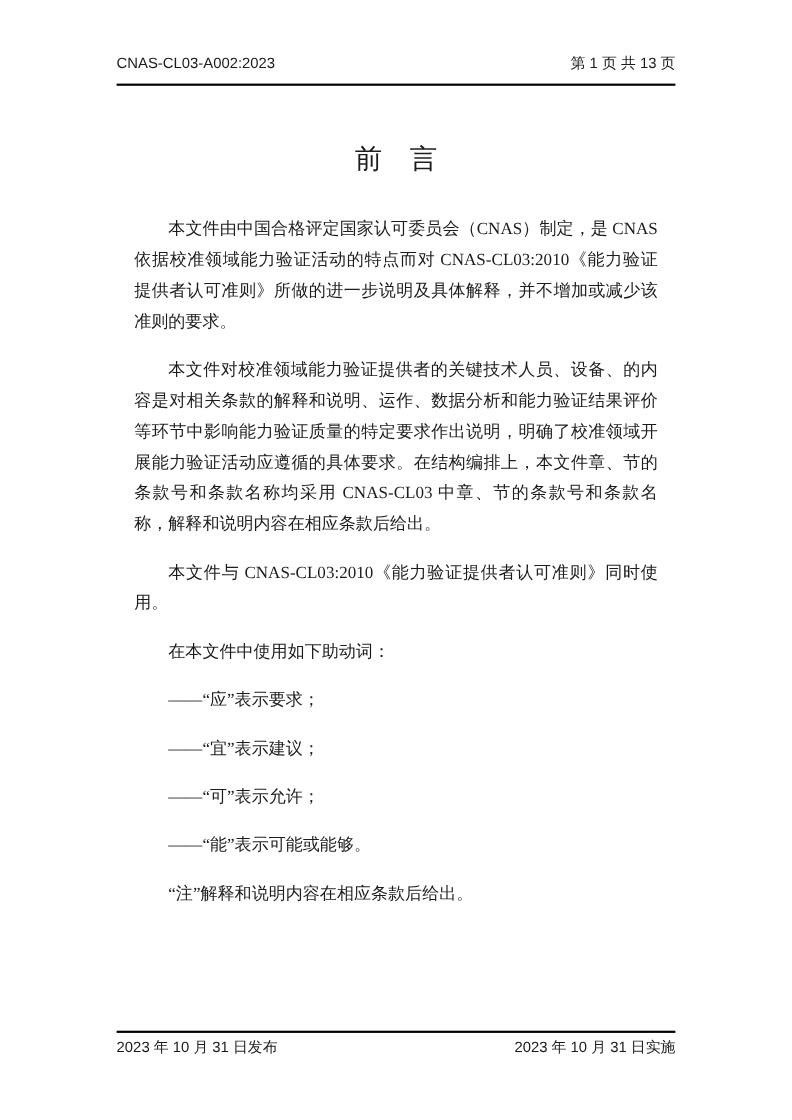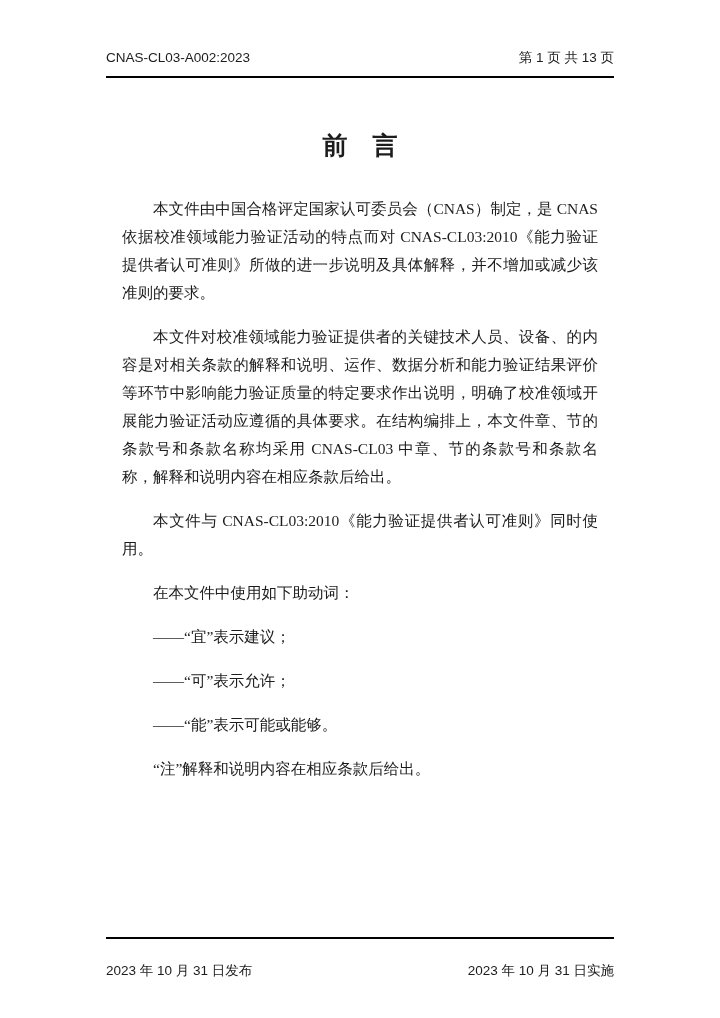--- a/index.html
+++ b/index.html
@@ -32,21 +32,21 @@
     border-bottom: 2px solid #000000;
   }
   
   .doc-title {
     position: absolute;
     top: 130px;
     left: 0;
     width: 720px;
     text-align: center;
     font-family: "Liberation Sans", "DejaVu Sans", sans-serif;
-    font-weight: bold;
+    font-weight: normal;
     font-size: 25px;
     line-height: 30px;
     color: #1c1c1c;
   }
   
   .body-text {
     position: absolute;
     top: 179px;
     left: 106px;
     width: 508px;
@@ -59,21 +59,21 @@
     text-indent: 2em;
     word-break: break-word;
   }
   
   .footer {
     position: absolute;
     top: 937px;
     left: 106px;
     width: 508px;
     border-top: 2px solid #000000;
-    padding-top: 23px;
+    padding-top: 4px;
     display: flex;
     justify-content: space-between;
     font-family: "Liberation Sans", "DejaVu Sans", sans-serif;
     font-size: 13.5px;
     line-height: 17px;
   }
 </style>
 </head>
 <body>
 
@@ -84,20 +84,21 @@
     <span>第 1 页 共 13 页</span>
   </div>
 
   <div class="doc-title">前　言</div>
 
   <div class="body-text">
     <p>本文件由中国合格评定国家认可委员会（CNAS）制定，是 CNAS 依据校准领域能力验证活动的特点而对 CNAS-CL03:2010《能力验证提供者认可准则》所做的进一步说明及具体解释，并不增加或减少该准则的要求。</p>
     <p>本文件对校准领域能力验证提供者的关键技术人员、设备、的内容是对相关条款的解释和说明、运作、数据分析和能力验证结果评价等环节中影响能力验证质量的特定要求作出说明，明确了校准领域开展能力验证活动应遵循的具体要求。在结构编排上，本文件章、节的条款号和条款名称均采用 CNAS-CL03 中章、节的条款号和条款名称，解释和说明内容在相应条款后给出。</p>
     <p>本文件与 CNAS-CL03:2010《能力验证提供者认可准则》同时使用。</p>
     <p>在本文件中使用如下助动词：</p>
+    <p>——“应”表示要求；</p>
     <p>——“宜”表示建议；</p>
     <p>——“可”表示允许；</p>
     <p>——“能”表示可能或能够。</p>
     <p>“注”解释和说明内容在相应条款后给出。</p>
   </div>
 
   <div class="footer">
     <span>2023 年 10 月 31 日发布</span>
     <span>2023 年 10 月 31 日实施</span>
   </div>

